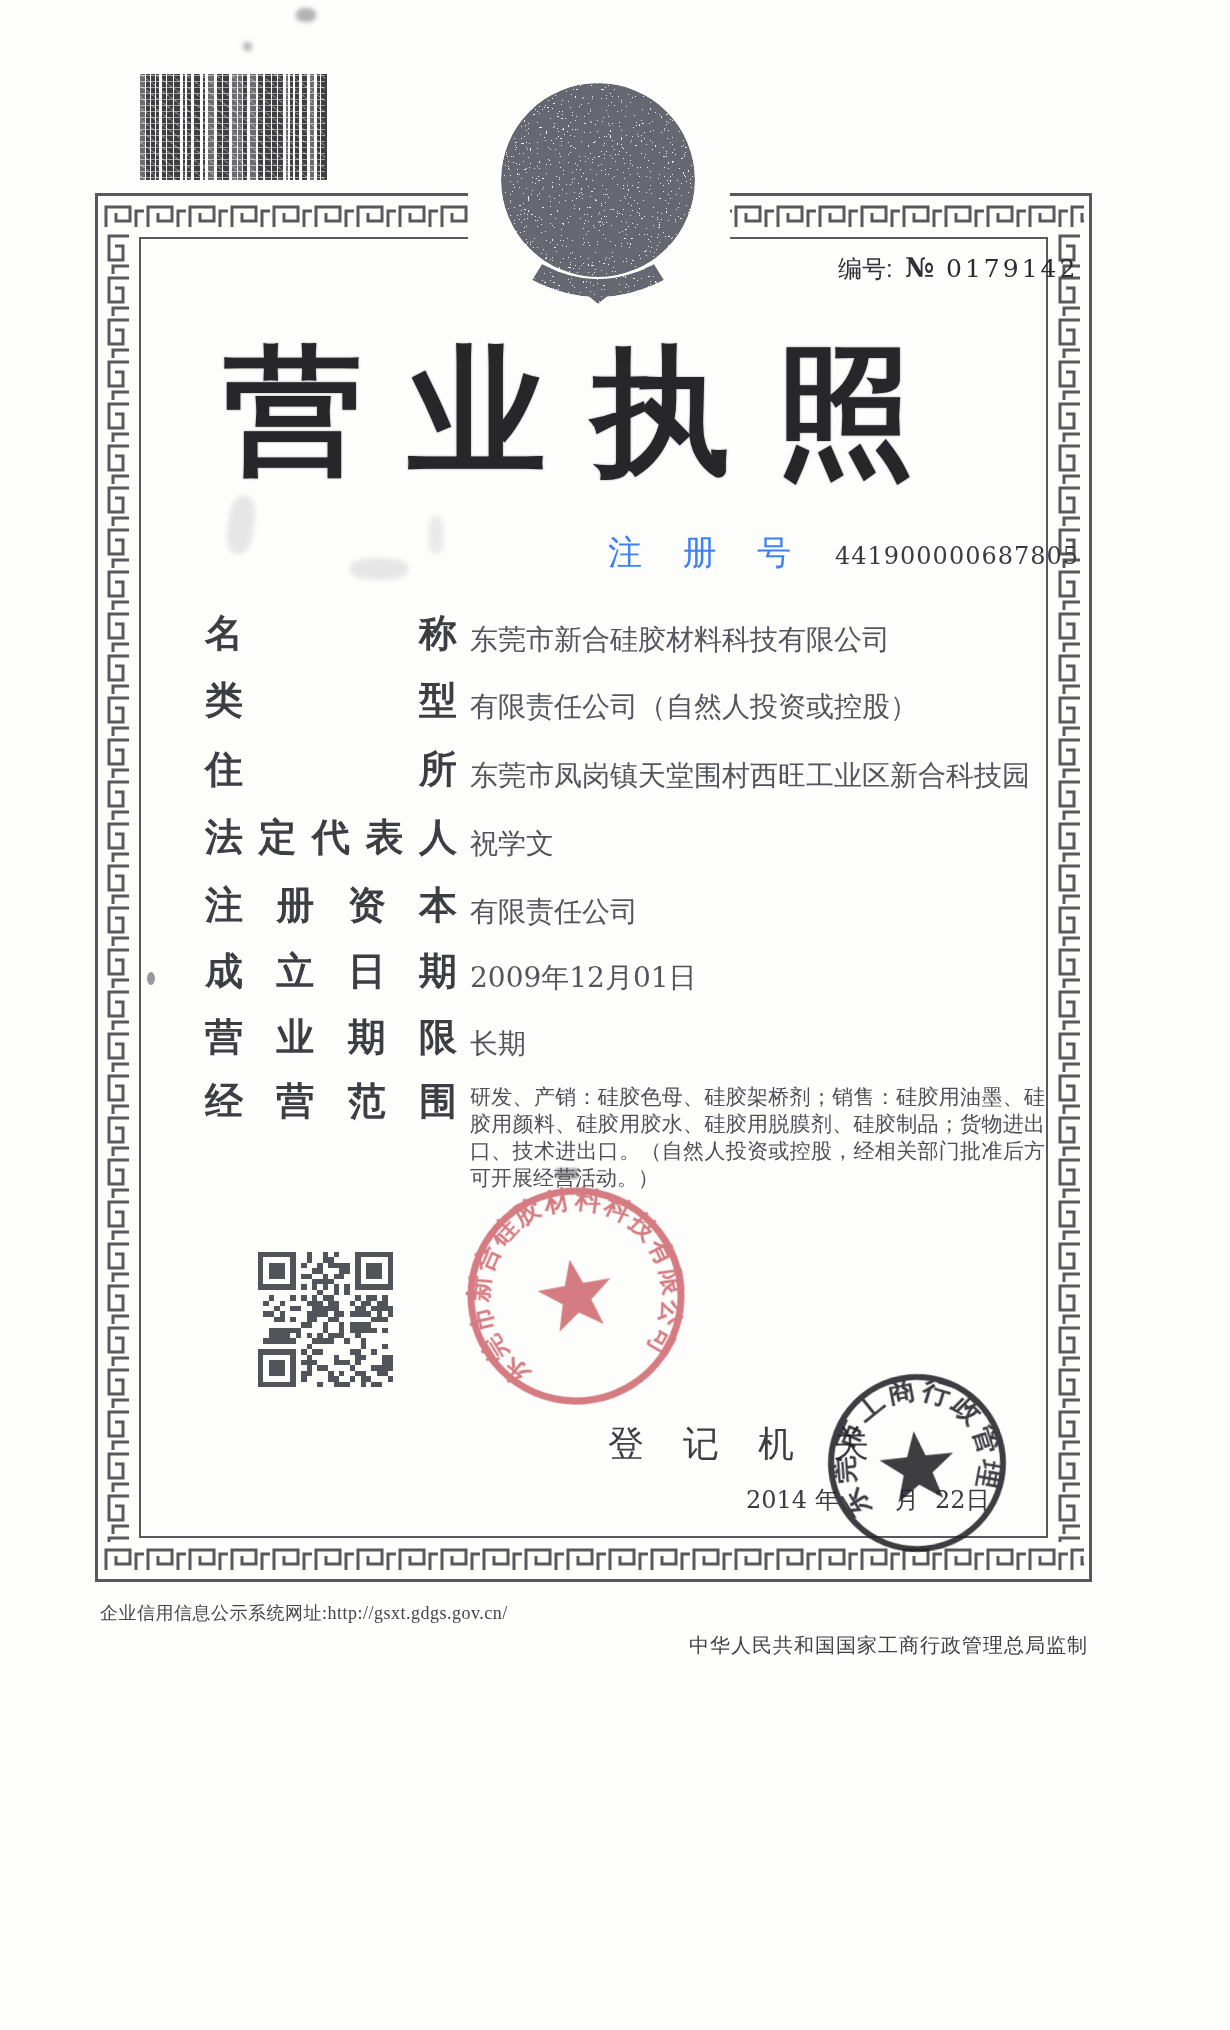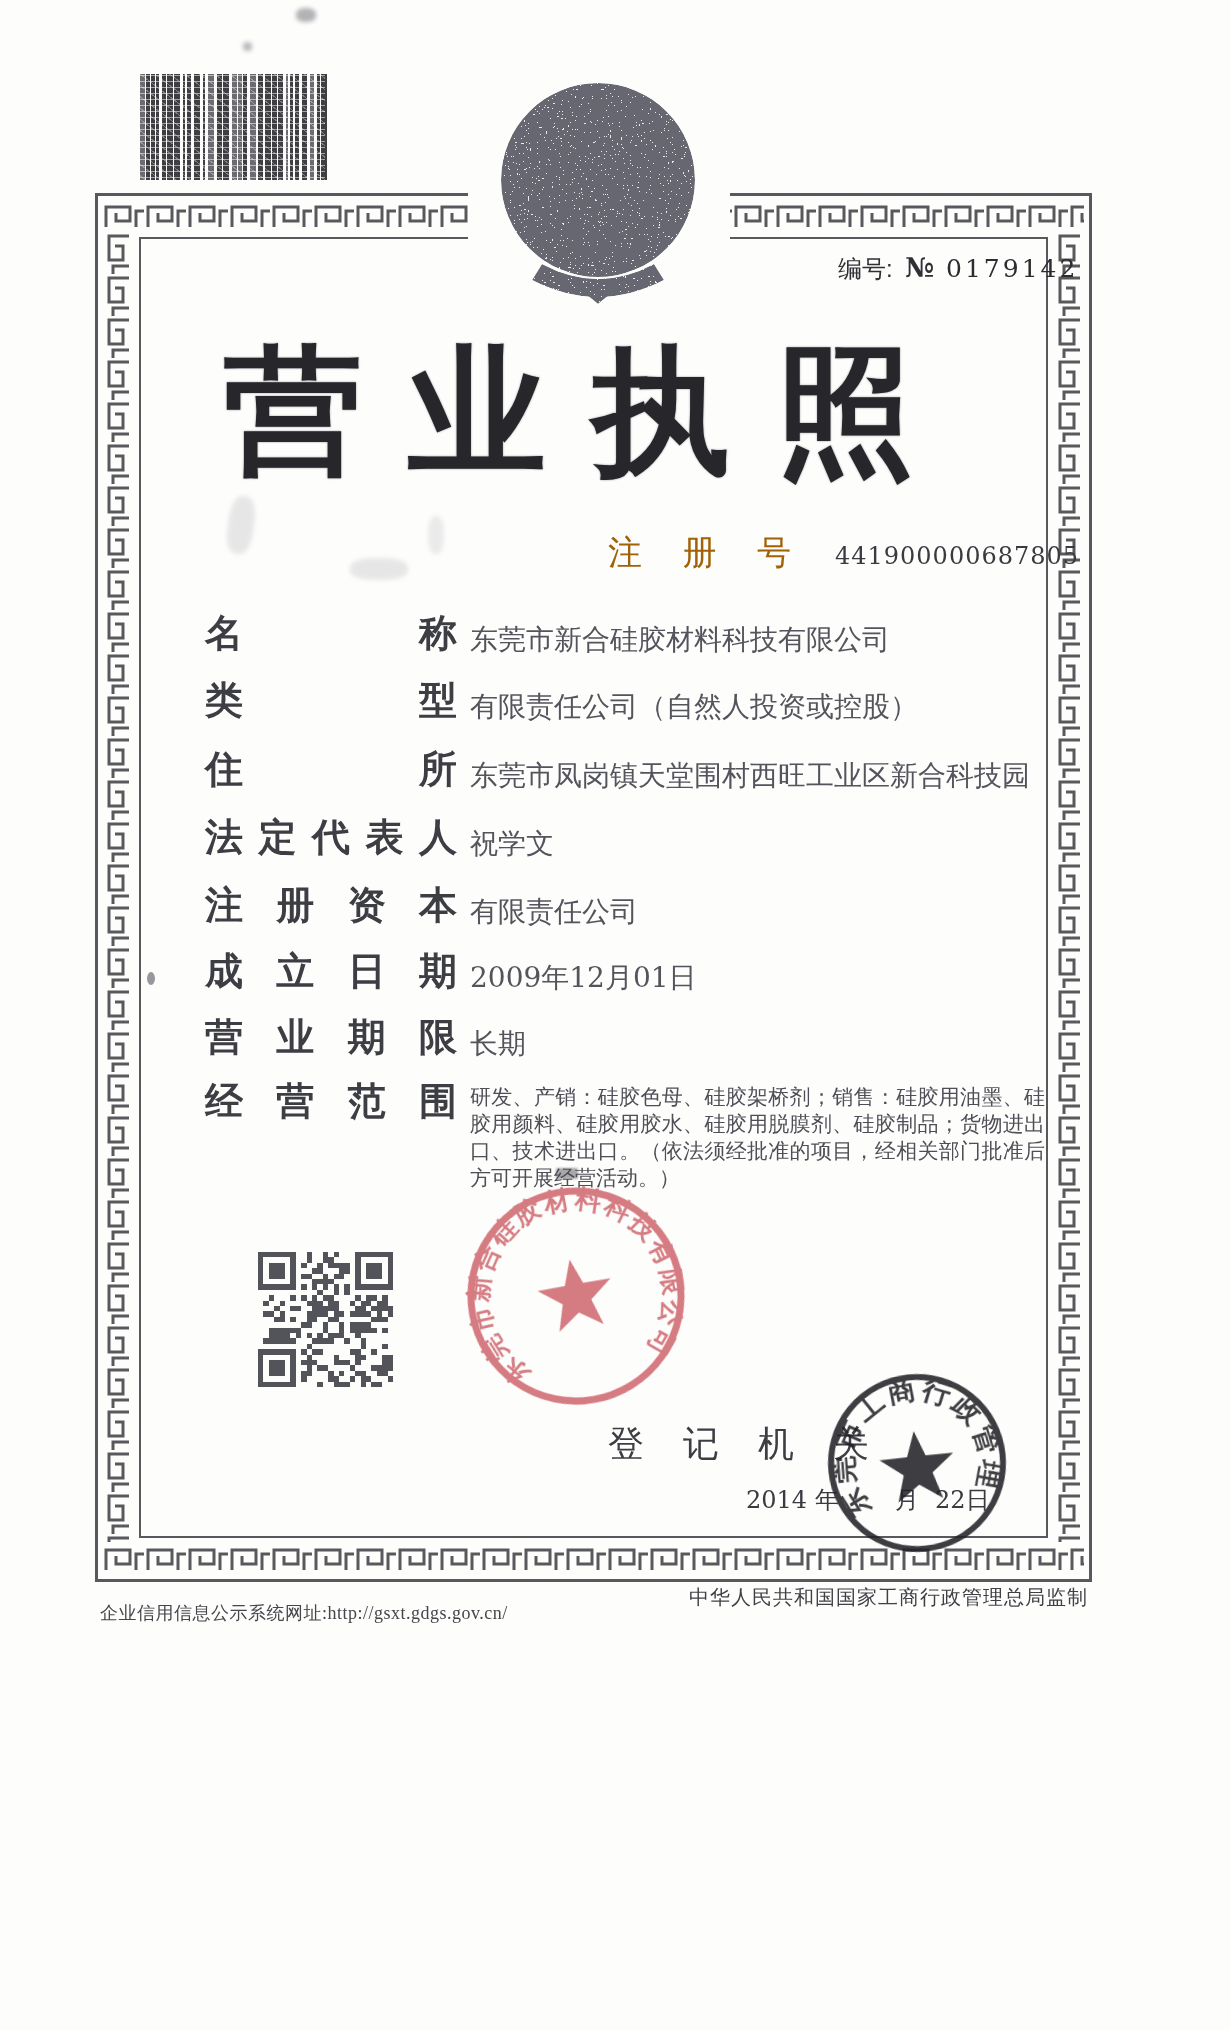--- a/index.html
+++ b/index.html
@@ -37,21 +37,21 @@
   .serial{position:absolute;left:838px;top:252px;z-index:3;display:flex;align-items:baseline;gap:12px;
     font-size:24px;color:#2f2f35;}
   .serial .nosym{font-family:"DejaVu Serif","Liberation Serif",serif;font-weight:bold;font-size:27px;}
   .serial .digits{font-family:"DejaVu Serif","Liberation Serif",serif;font-size:25px;letter-spacing:3px;color:#2b2b30;}
 
   .title{position:absolute;left:-23px;top:336px;width:1230px;z-index:3;text-align:center;
     font-size:138px;line-height:1.1;font-weight:900;letter-spacing:46px;color:#26262b;
     text-shadow:0 0 2px rgba(38,38,43,.55);filter:blur(.3px);}
 
   .regline{position:absolute;left:608px;top:530px;z-index:3;display:flex;align-items:baseline;gap:28px;}
-  .regline .lbl{font-size:34px;letter-spacing:16px;color:#a16207;font-family:"Liberation Serif","DejaVu Serif",serif;}
+  .regline .lbl{font-size:34px;letter-spacing:16px;color:#3b82f6;font-family:"Liberation Serif","DejaVu Serif",serif;}
   .regline .num{font-family:"DejaVu Serif","Liberation Serif",serif;font-size:24px;letter-spacing:1px;color:#3a3a40;}
 
   
   .row{position:absolute;left:205px;z-index:3;display:flex;align-items:flex-start;}
   .row .lab{width:252px;flex:none;font-size:38px;line-height:1.15;color:#3d3d44;
     font-family:"Liberation Serif","DejaVu Serif",serif;font-weight:600;
     display:flex;justify-content:space-between;}
   .row .val{margin-left:13px;padding-top:9px;font-size:28px;color:#54545c;white-space:nowrap;
     font-family:"Liberation Serif","DejaVu Serif",serif;}
   .row .val.num{font-family:"DejaVu Serif","Liberation Serif",serif;}
@@ -73,21 +73,21 @@
     opacity:.78;transform:rotate(-10deg);filter:blur(.3px);}
   .seal-black{position:absolute;left:826px;top:1372px;width:182px;height:182px;z-index:4;
     opacity:.86;transform:rotate(-6deg);filter:blur(.2px);}
 
   
   .qr{position:absolute;left:258px;top:1252px;width:135px;height:135px;z-index:3;opacity:.88;}
 
   
   .footer-left{position:absolute;left:100px;top:1601px;z-index:3;font-size:18px;color:#45454b;
     font-family:"Liberation Serif","DejaVu Serif",serif;letter-spacing:.5px;}
-  .footer-right{position:absolute;right:142px;top:1584px;z-index:3;font-size:20px;color:#3f3f45;
+  .footer-right{position:absolute;right:142px;top:1632px;z-index:3;font-size:20px;color:#3f3f45;
     font-family:"Liberation Serif","DejaVu Serif",serif;letter-spacing:1px;}
 
   
   .sm{position:absolute;z-index:2;background:#9a9aa0;filter:blur(2px);border-radius:40%;}
 </style>
 </head>
 <body>
 
 <div class="frame">
   <div class="outer"></div>
@@ -246,21 +246,21 @@
     </div>
   <div class="val">长期</div>
 </div>
 <div class="row" style="top:1080px">
   <div class="lab">
       <span>经</span>
       <span>营</span>
       <span>范</span>
       <span>围</span>
     </div>
-  <div class="val para">研发、产销：硅胶色母、硅胶架桥剂；销售：硅胶用油墨、硅胶用颜料、硅胶用胶水、硅胶用脱膜剂、硅胶制品；货物进出口、技术进出口。（依法须经批准的项目，经相关部门批准后方可开展经营活动。）</div>
+  <div class="val para">研发、产销：硅胶色母、硅胶架桥剂；销售：硅胶用油墨、硅胶用颜料、硅胶用胶水、硅胶用脱膜剂、硅胶制品；货物进出口、技术进出口。（自然人投资或控股，经相关部门批准后方可开展经营活动。）</div>
 </div>
 
 <div class="registrar">登 记 机 关</div>
 <div class="dateline">
   <span class="num">2014</span>
   <span class="u-year">年</span>
   <span class="u-month">月</span>
   <span class="num d-day">22</span>
   <span>日</span>
 </div>

